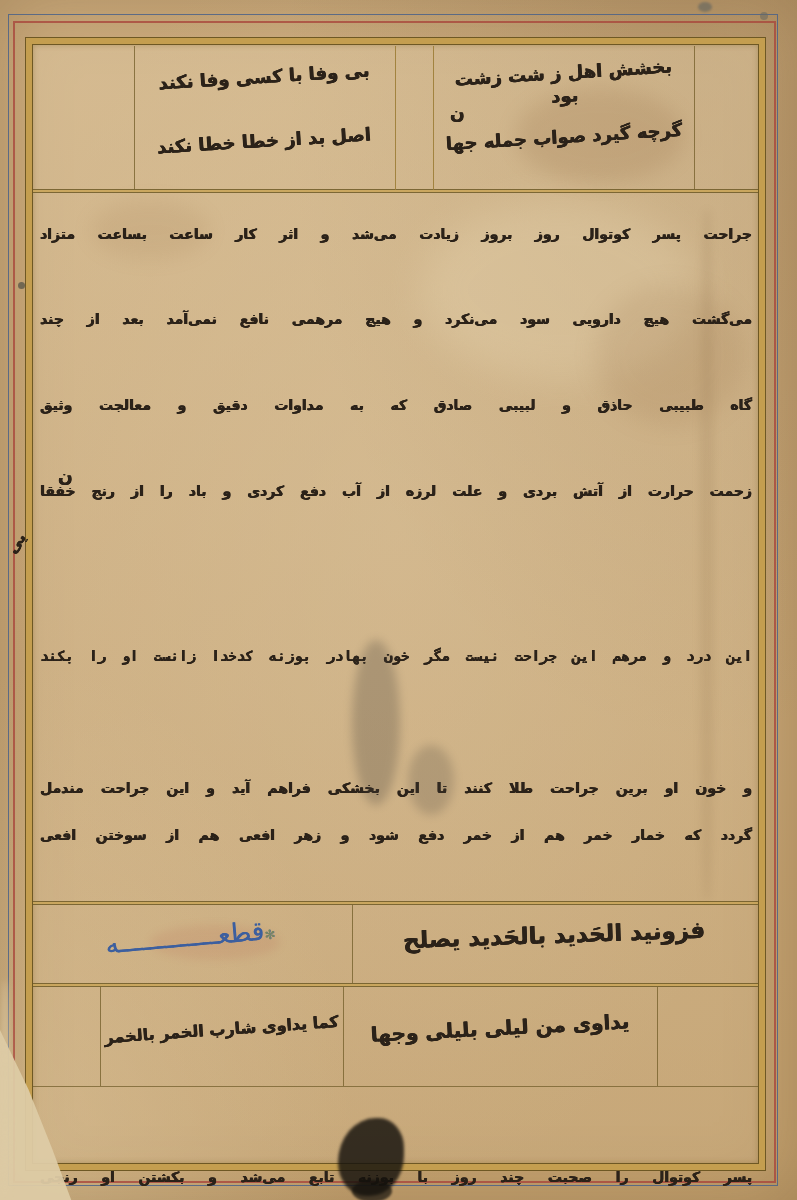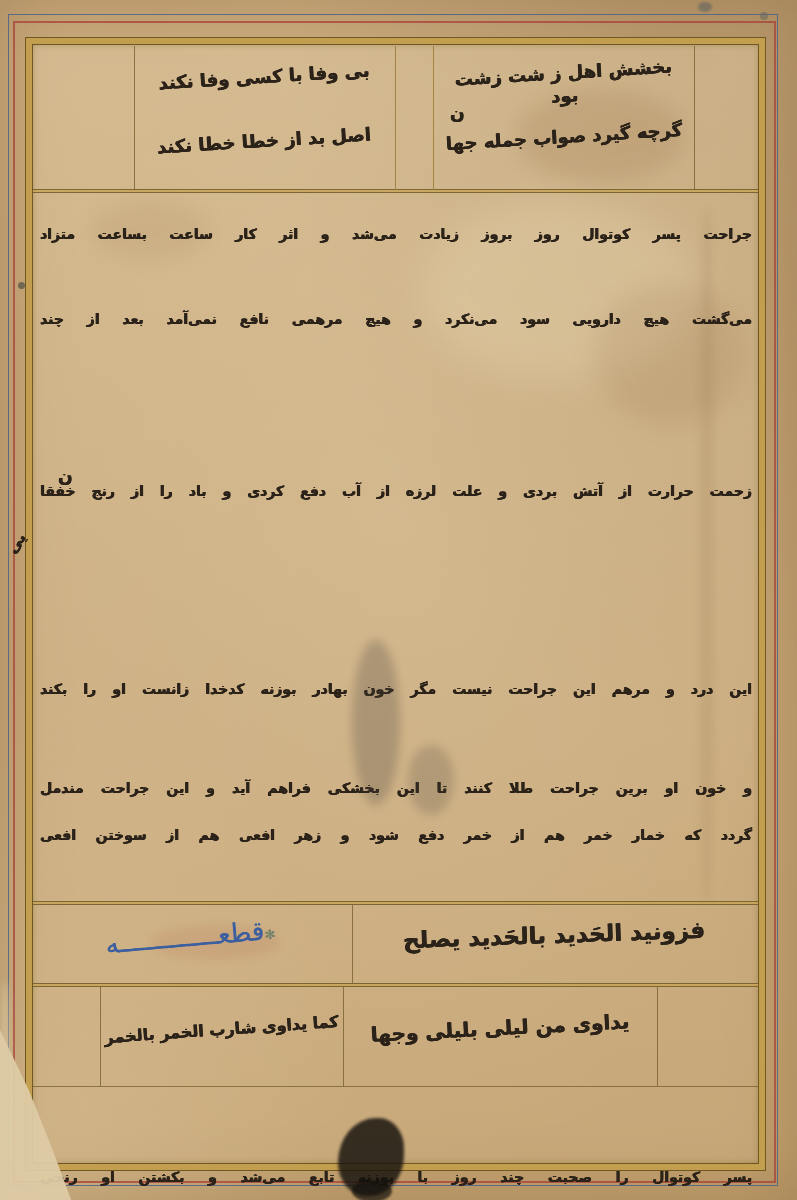--- a/index.html
+++ b/index.html
@@ -69,22 +69,23 @@
   <div class="abs vl" style="left:694px;top:46px;height:144px;"></div>
 
   <div class="abs txt verse" style="left:440px;top:62px;width:248px;">بخشش اهل ز شت زشت بود</div>
   <div class="abs txt verse" style="left:440px;top:126px;width:248px;">گرچه گیرد صواب جمله جها</div>
   <div class="abs txt floaty" style="left:450px;top:103px;">ن</div>
   <div class="abs txt verse" style="left:140px;top:66px;width:248px;">بی وفا با کسی وفا نکند</div>
   <div class="abs txt verse" style="left:140px;top:130px;width:248px;">اصل بد از خطا خطا نکند</div>
 
   <div class="abs txt mline" style="top:225px;">جراحت پسر کوتوال روز بروز زیادت می‌شد و اثر کار ساعت بساعت متزاد</div>
   <div class="abs txt mline" style="top:310px;">می‌گشت هیچ دارویی سود می‌نکرد و هیچ مرهمی نافع نمی‌آمد بعد از چند</div>
+  <div class="abs txt mline" style="top:396px;">گاه طبیبی حاذق و لبیبی صادق که به مداوات دقیق و معالجت وثیق</div>
   <div class="abs txt mline" style="top:482px;">زحمت حرارت از آتش بردی و علت لرزه از آب دفع کردی و باد را از رنج خفقا</div>
-  <div class="abs txt mline" style="top:680px;">این درد و مرهم این جراحت نیست مگر خون بهادر بوزنه کدخدا زانست او را بکند</div>
+  <div class="abs txt mline" style="top:648px;font-family:Liberation Mono, monospace;">این درد و مرهم این جراحت نیست مگر خون بهادر بوزنه کدخدا زانست او را بکند</div>
   <div class="abs txt mline" style="top:779px;">و خون او برین جراحت طلا کنند تا این بخشکی فراهم آید و این جراحت مندمل</div>
   <div class="abs txt mline" style="top:826px;">گردد که خمار خمر هم از خمر دفع شود و زهر افعی هم از سوختن افعی</div>
   <div class="abs txt floaty" style="left:58px;top:466px;">ن</div>
   <div class="abs txt floaty" style="left:6px;top:534px;font-size:15px;transform:rotate(-55deg);">یی</div>
 
   <div class="abs vl" style="left:352px;top:905px;height:78px;"></div>
   <div class="abs qita-head" style="left:40px;top:922px;width:300px;">
     <span>قطعـــــــــــــه</span><span style="font-size:13px;color:#5e7a52;opacity:.75;">✻</span>
   </div>
   <div class="abs txt" style="left:356px;top:922px;width:396px;font-size:23px;text-align:center;transform:rotate(-2deg);">فزونید الحَدید بالحَدید یصلح</div>

